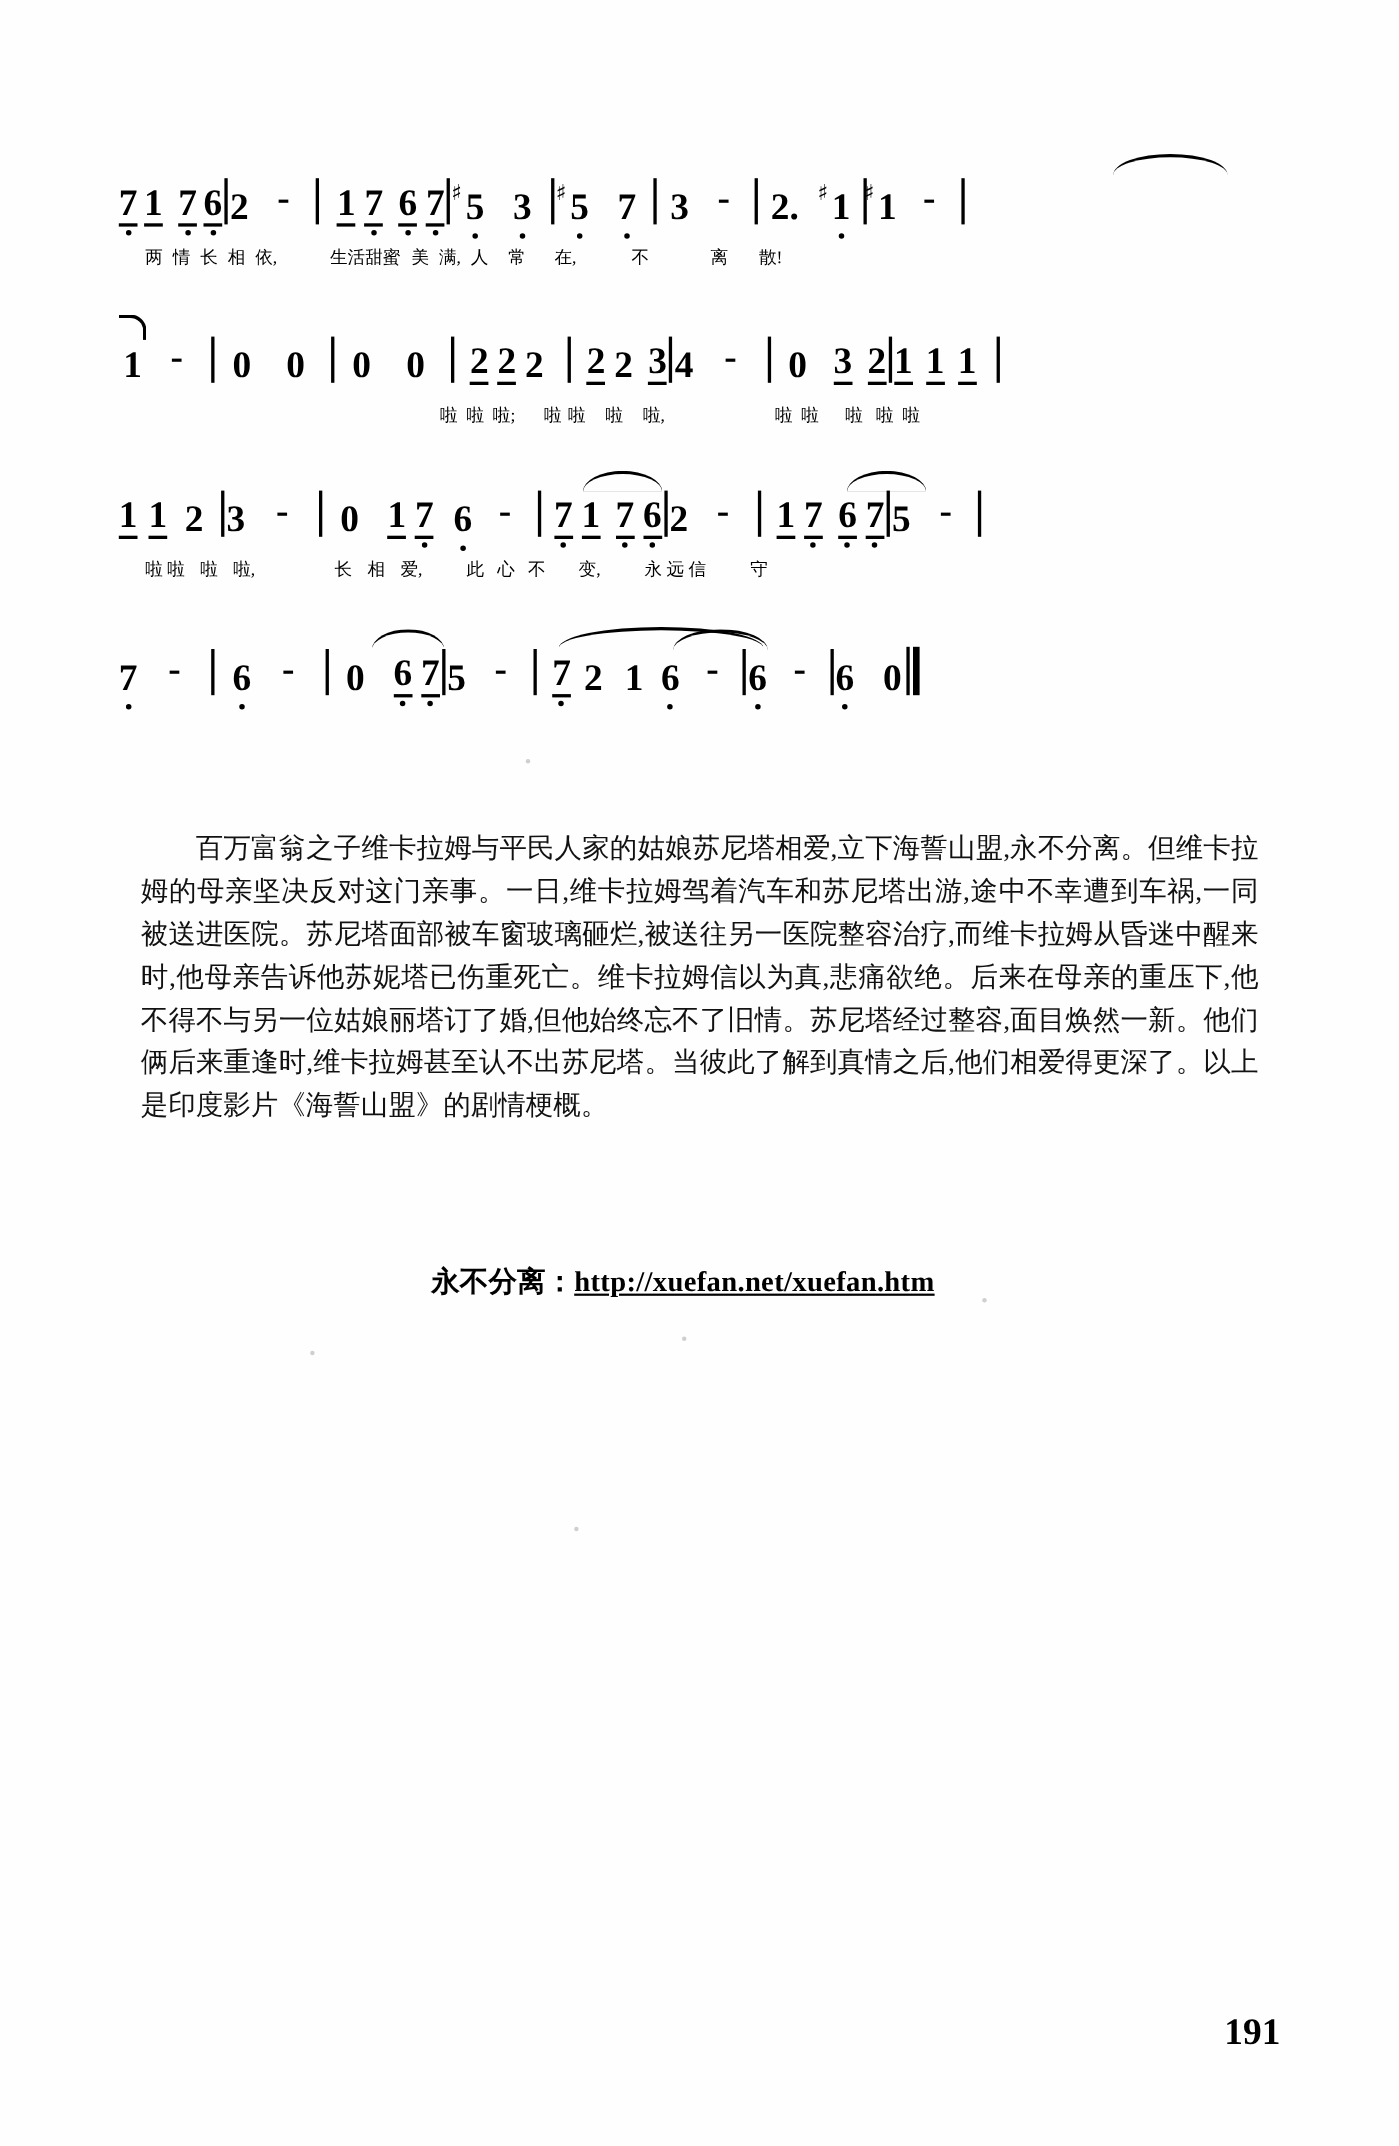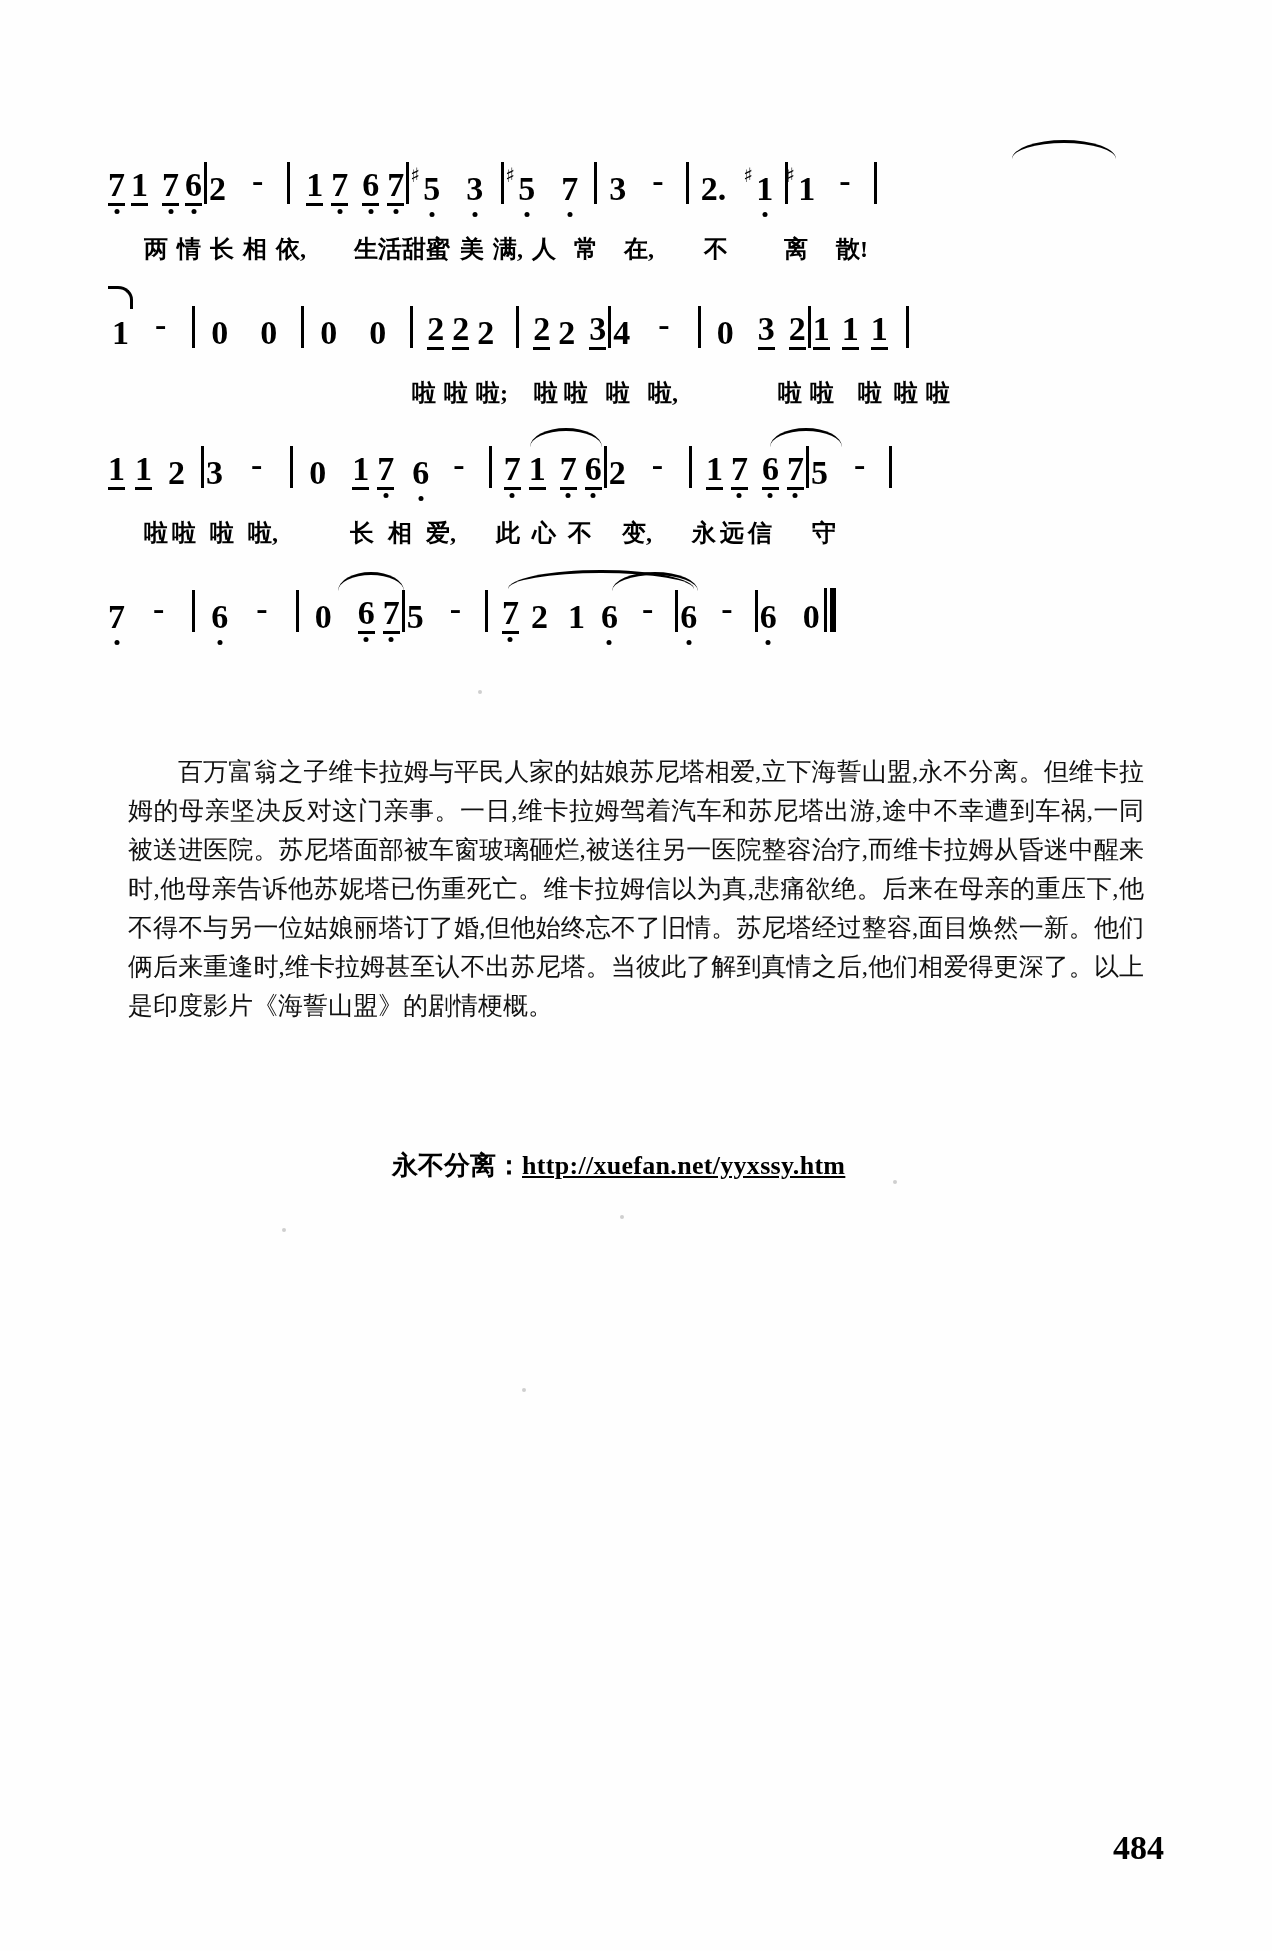--- a/index.html
+++ b/index.html
@@ -15,21 +15,21 @@
   .staffrow{
     position:relative;height:78px;
     display:flex;align-items:flex-end;
     padding-left:108px;
     font-family:"Liberation Serif","DejaVu Serif",serif;
   }
   .lyricrow{
     position:relative;height:46px;
     padding-left:108px;
     font-family:"Liberation Serif","DejaVu Serif",serif;
-    font-size:24px;font-weight:700;letter-spacing:0;
+    font-size:16px;font-weight:400;letter-spacing:0;
     white-space:pre;
   }
 
   
   .note{
     position:relative;display:inline-block;
     font-size:34px;font-weight:700;line-height:1;
     font-family:"Liberation Serif","DejaVu Serif",serif;
     vertical-align:baseline;
   }
@@ -327,23 +327,23 @@
       <span class="slur" style="left:508px;top:14px;width:186px;"></span>
       <span class="slur" style="left:612px;top:16px;width:86px;"></span>
     </div>
   </div>
 
   <div class="prose" style="top:752px;">
     <p>百万富翁之子维卡拉姆与平民人家的姑娘苏尼塔相爱,立下海誓山盟,永不分离。但维卡拉姆的母亲坚决反对这门亲事。一日,维卡拉姆驾着汽车和苏尼塔出游,途中不幸遭到车祸,一同被送进医院。苏尼塔面部被车窗玻璃砸烂,被送往另一医院整容治疗,而维卡拉姆从昏迷中醒来时,他母亲告诉他苏妮塔已伤重死亡。维卡拉姆信以为真,悲痛欲绝。后来在母亲的重压下,他不得不与另一位姑娘丽塔订了婚,但他始终忘不了旧情。苏尼塔经过整容,面目焕然一新。他们俩后来重逢时,维卡拉姆甚至认不出苏尼塔。当彼此了解到真情之后,他们相爱得更深了。以上是印度影片《海誓山盟》的剧情梗概。</p>
   </div>
 
   <div class="videoline" style="top:1148px;">
-    <span>永不分离：</span><span class="lnk">http://xuefan.net/yyxssy.htm</span>
-  </div>
-
-  <div class="pageno">484</div>
+    <span>永不分离：</span><span class="lnk">http://xuefan.net/xuefan.htm</span>
+  </div>
+
+  <div class="pageno">191</div>
 
   <span class="speck" style="left:478px;top:690px;width:4px;height:4px;"></span>
   <span class="speck" style="left:282px;top:1228px;width:4px;height:4px;"></span>
   <span class="speck" style="left:620px;top:1215px;width:4px;height:4px;"></span>
   <span class="speck" style="left:522px;top:1388px;width:4px;height:4px;"></span>
   <span class="speck" style="left:893px;top:1180px;width:4px;height:4px;"></span>
 </div>
 
 </body></html>

